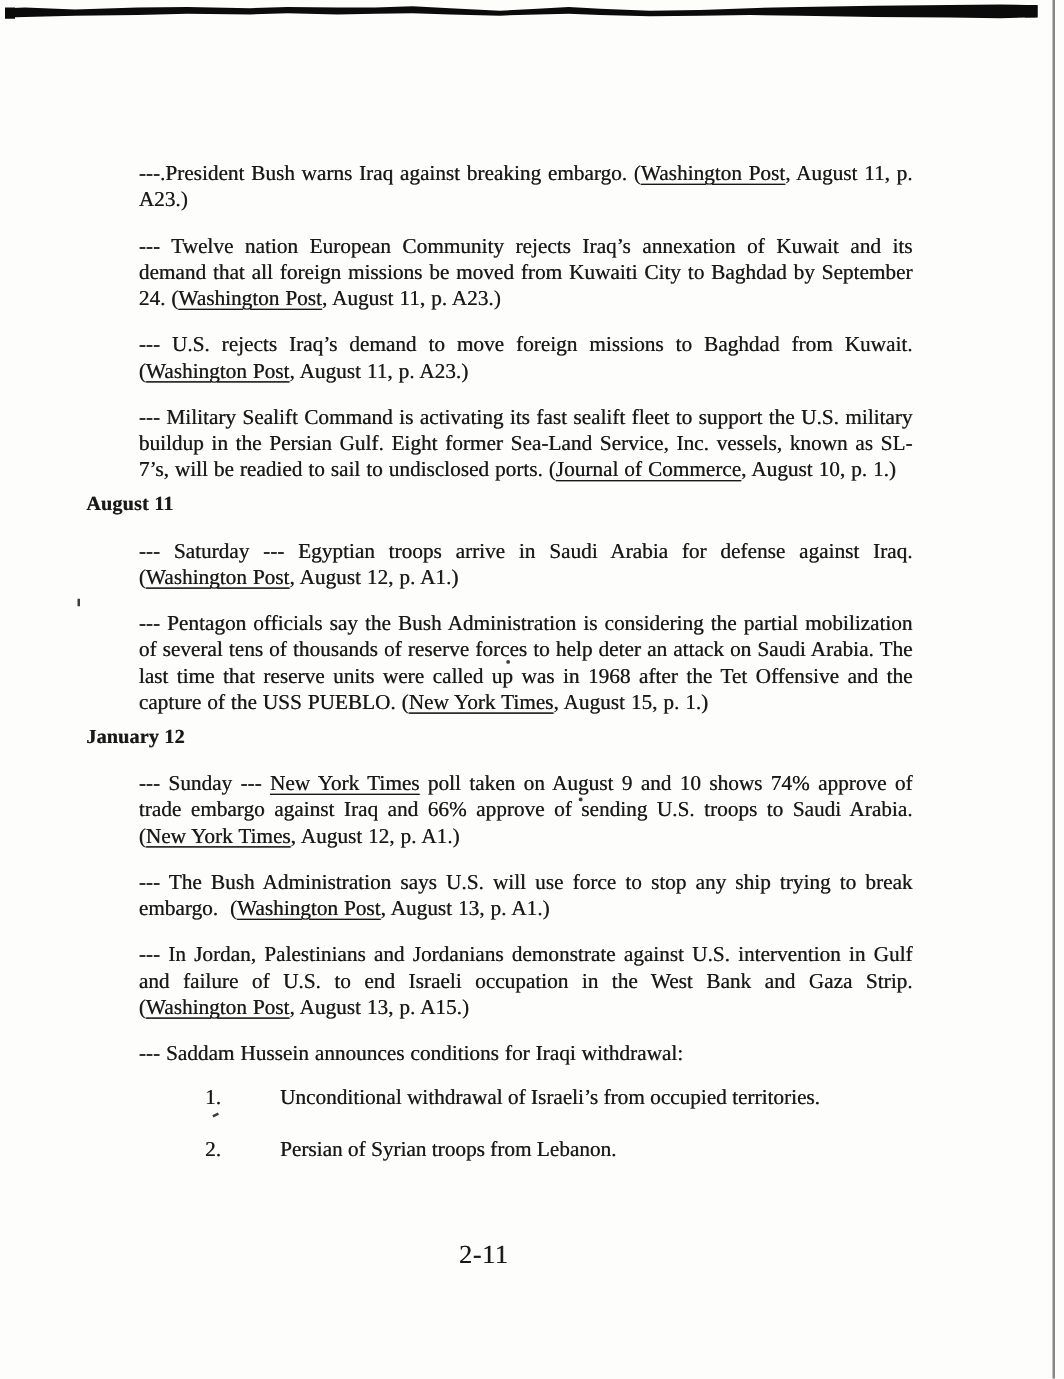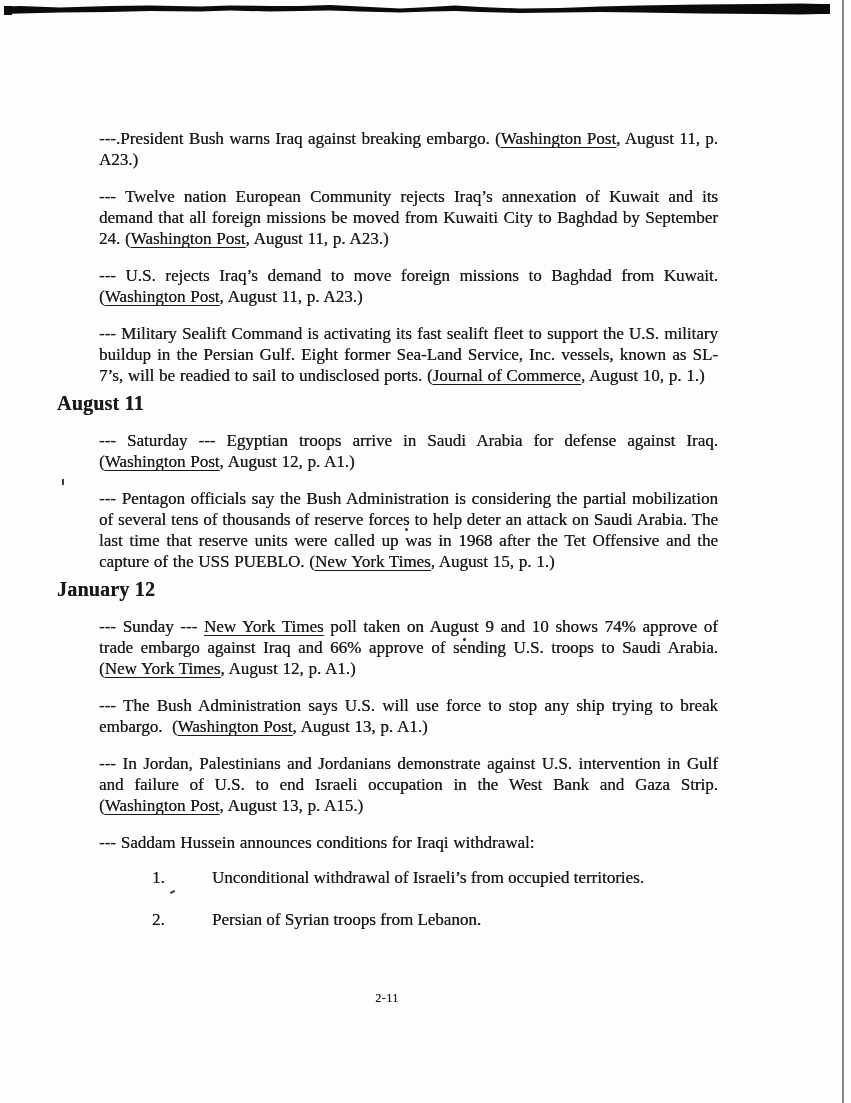--- a/index.html
+++ b/index.html
@@ -11,23 +11,23 @@
   }
   .scan-top-bar{position:absolute;left:0;top:0;width:851px;height:26px;}
   .page-edge-right{
     position:absolute;left:842px;top:0;width:2px;height:1103px;
     background:#5f5f5f;opacity:.75;
   }
   .doc{
     position:absolute;left:57px;top:112px;width:661px;
     text-shadow:0.3px 0 0 rgba(15,15,15,.72);
   }
-  .doc > :first-child{margin-top:0;}
+  .doc > :first-child{margin-top:0;margin-left:12px;}
   .date-heading{
-    font-weight:bold;font-size:20px;line-height:21px;
+    font-weight:bold;font-size:16px;line-height:21px;
     margin:7px 0 3px 0;letter-spacing:.2px;
   }
   .entry{
     margin:16px 0 0 42px;width:619px;
     font-size:17px;line-height:21px;
     text-align:justify;word-spacing:.5px;
   }
   .entry u, .entry .pub{
     text-decoration:underline;
     text-decoration-thickness:1.2px;
@@ -36,21 +36,21 @@
   .list-item{
     display:flex;margin:14px 0 0 42px;width:619px;
     padding-left:53px;box-sizing:border-box;
     font-size:17px;line-height:21px;
   }
   .list-item + .list-item{margin-top:21px;}
   .list-num{width:60px;flex:0 0 60px;}
   .list-text{flex:1;}
   .page-footer{
     position:absolute;top:991px;left:337px;width:100px;
-    text-align:center;font-size:12px;letter-spacing:.5px;
+    text-align:center;font-size:21px;letter-spacing:.5px;
     text-shadow:0.3px 0 0 rgba(15,15,15,.72);
   }
   .speck{position:absolute;background:#3c3c3c;}
   .speck.round{border-radius:50%;}
 </style>
 </head>
 <body>
 
 <svg class="scan-top-bar" viewBox="0 0 851 26" xmlns="http://www.w3.org/2000/svg" aria-hidden="true">
   <polygon fill="#0b0b0b" points="

